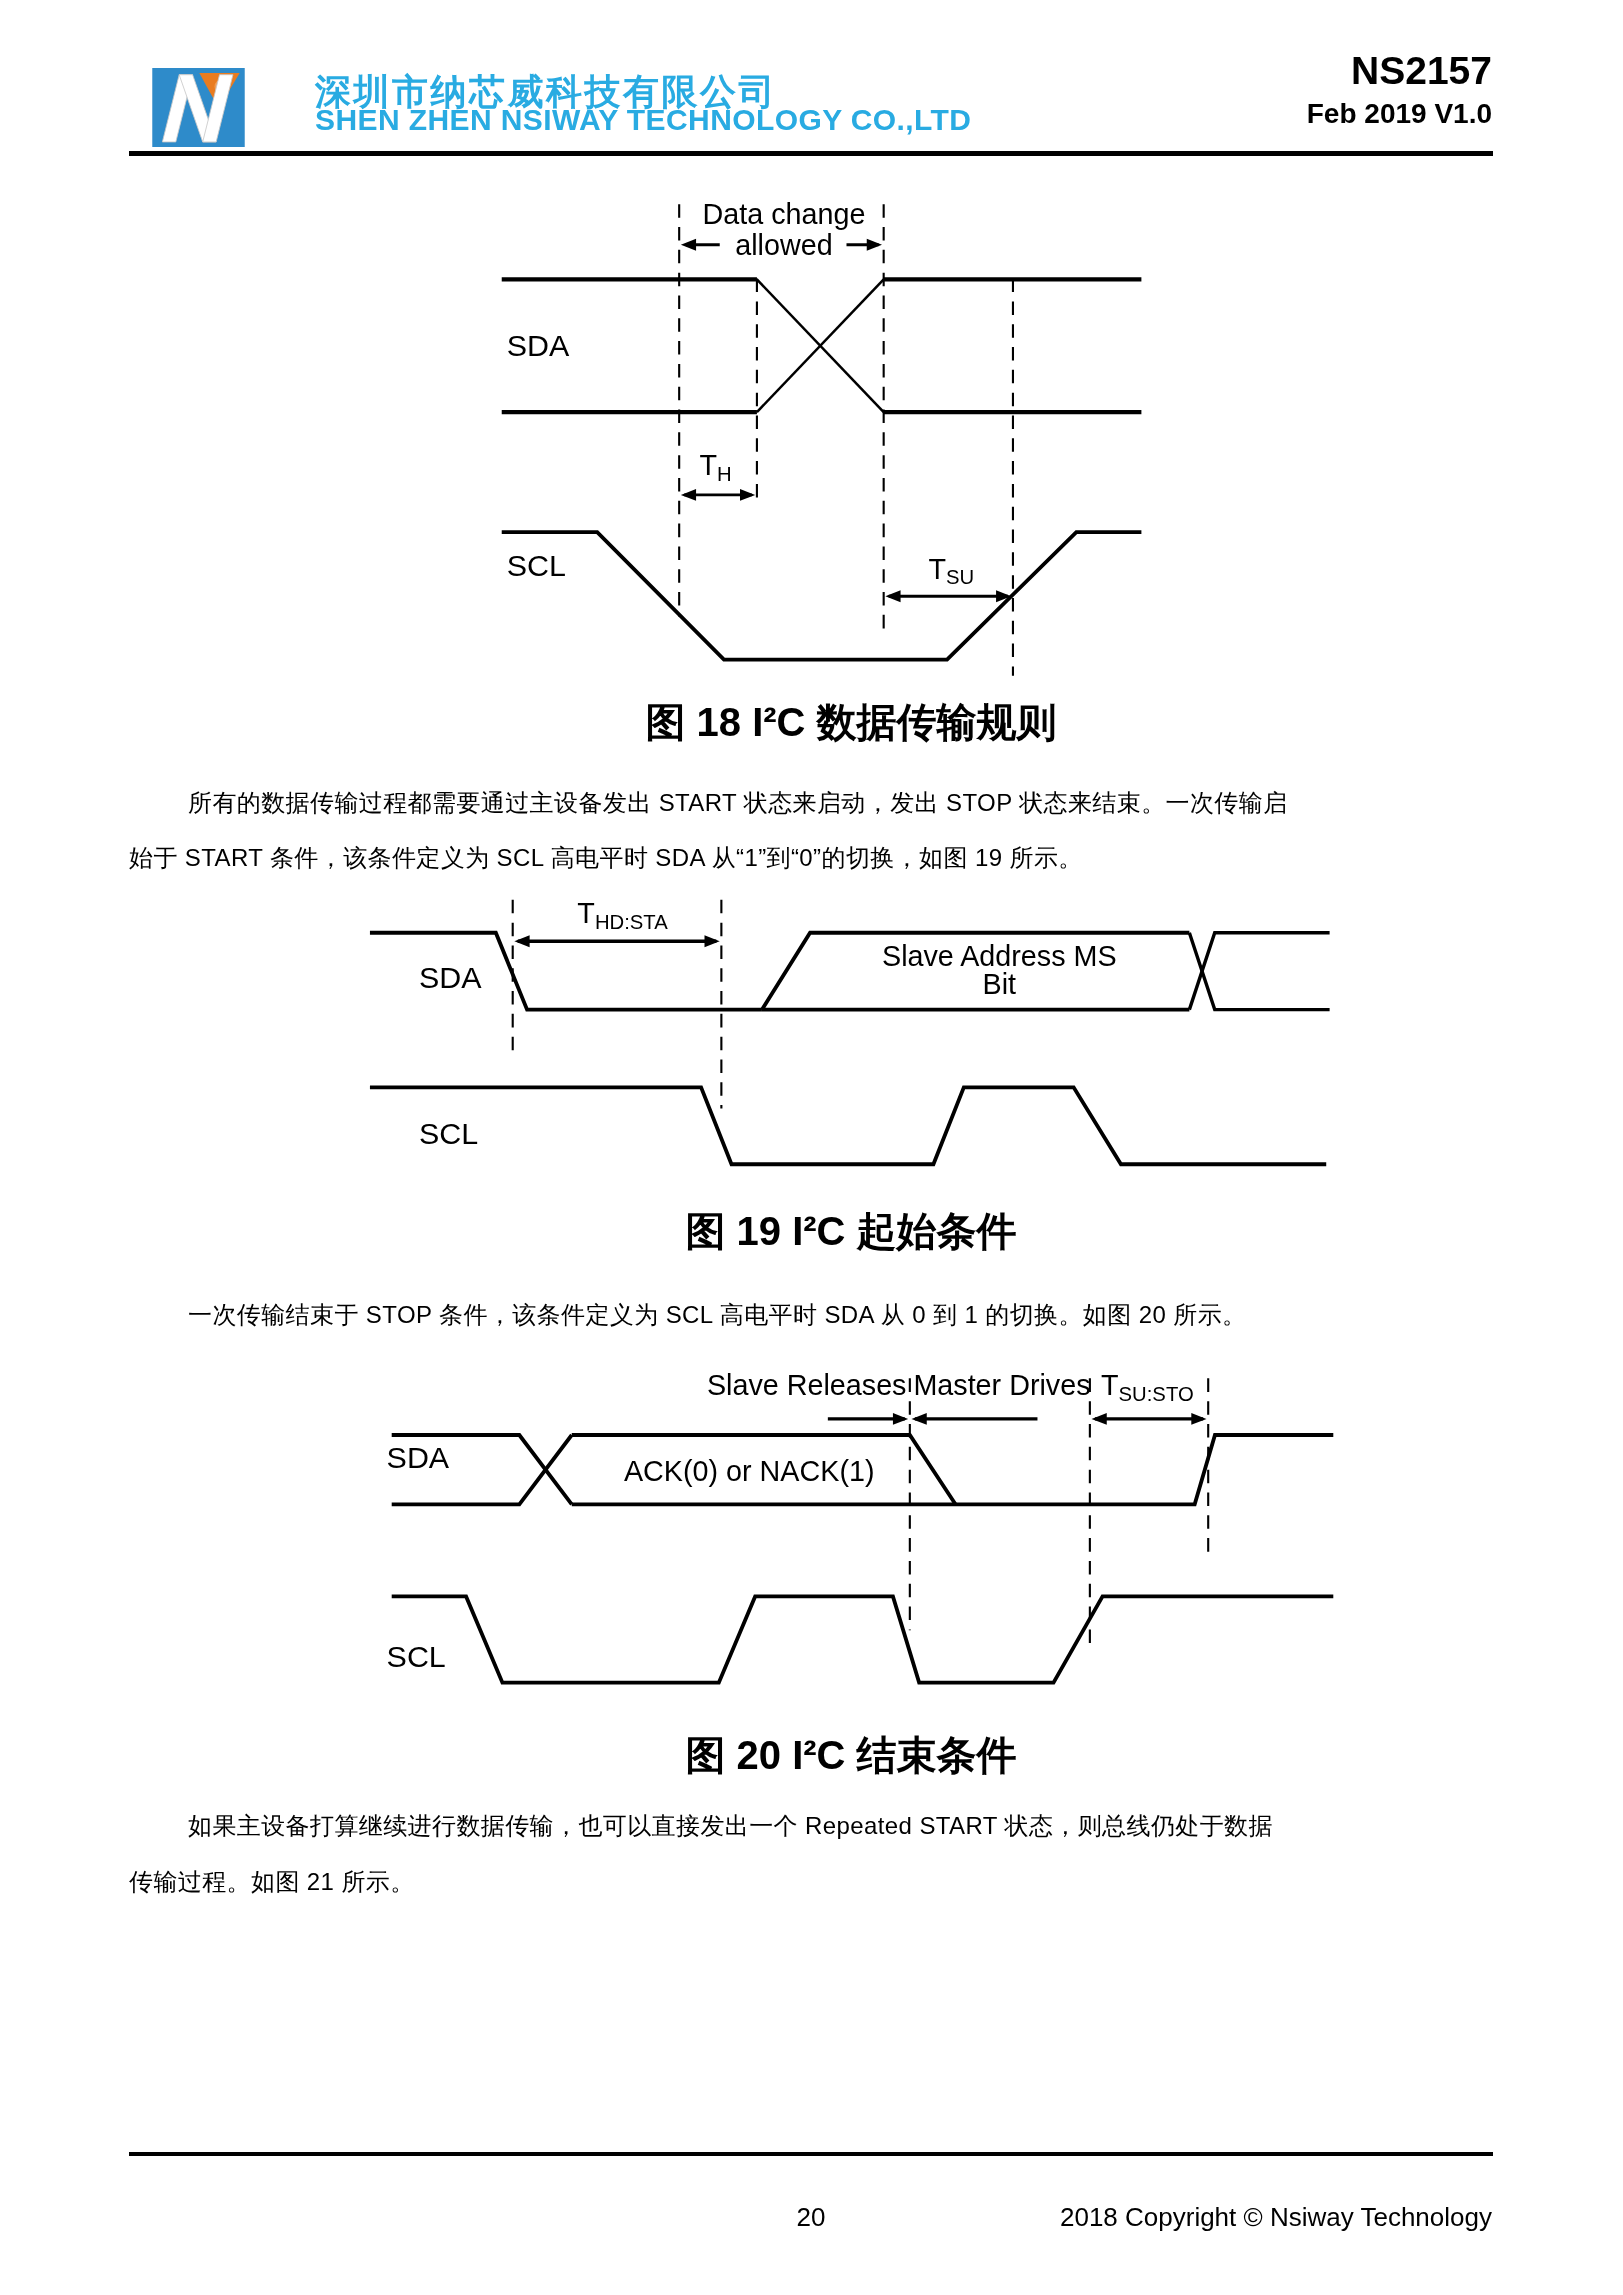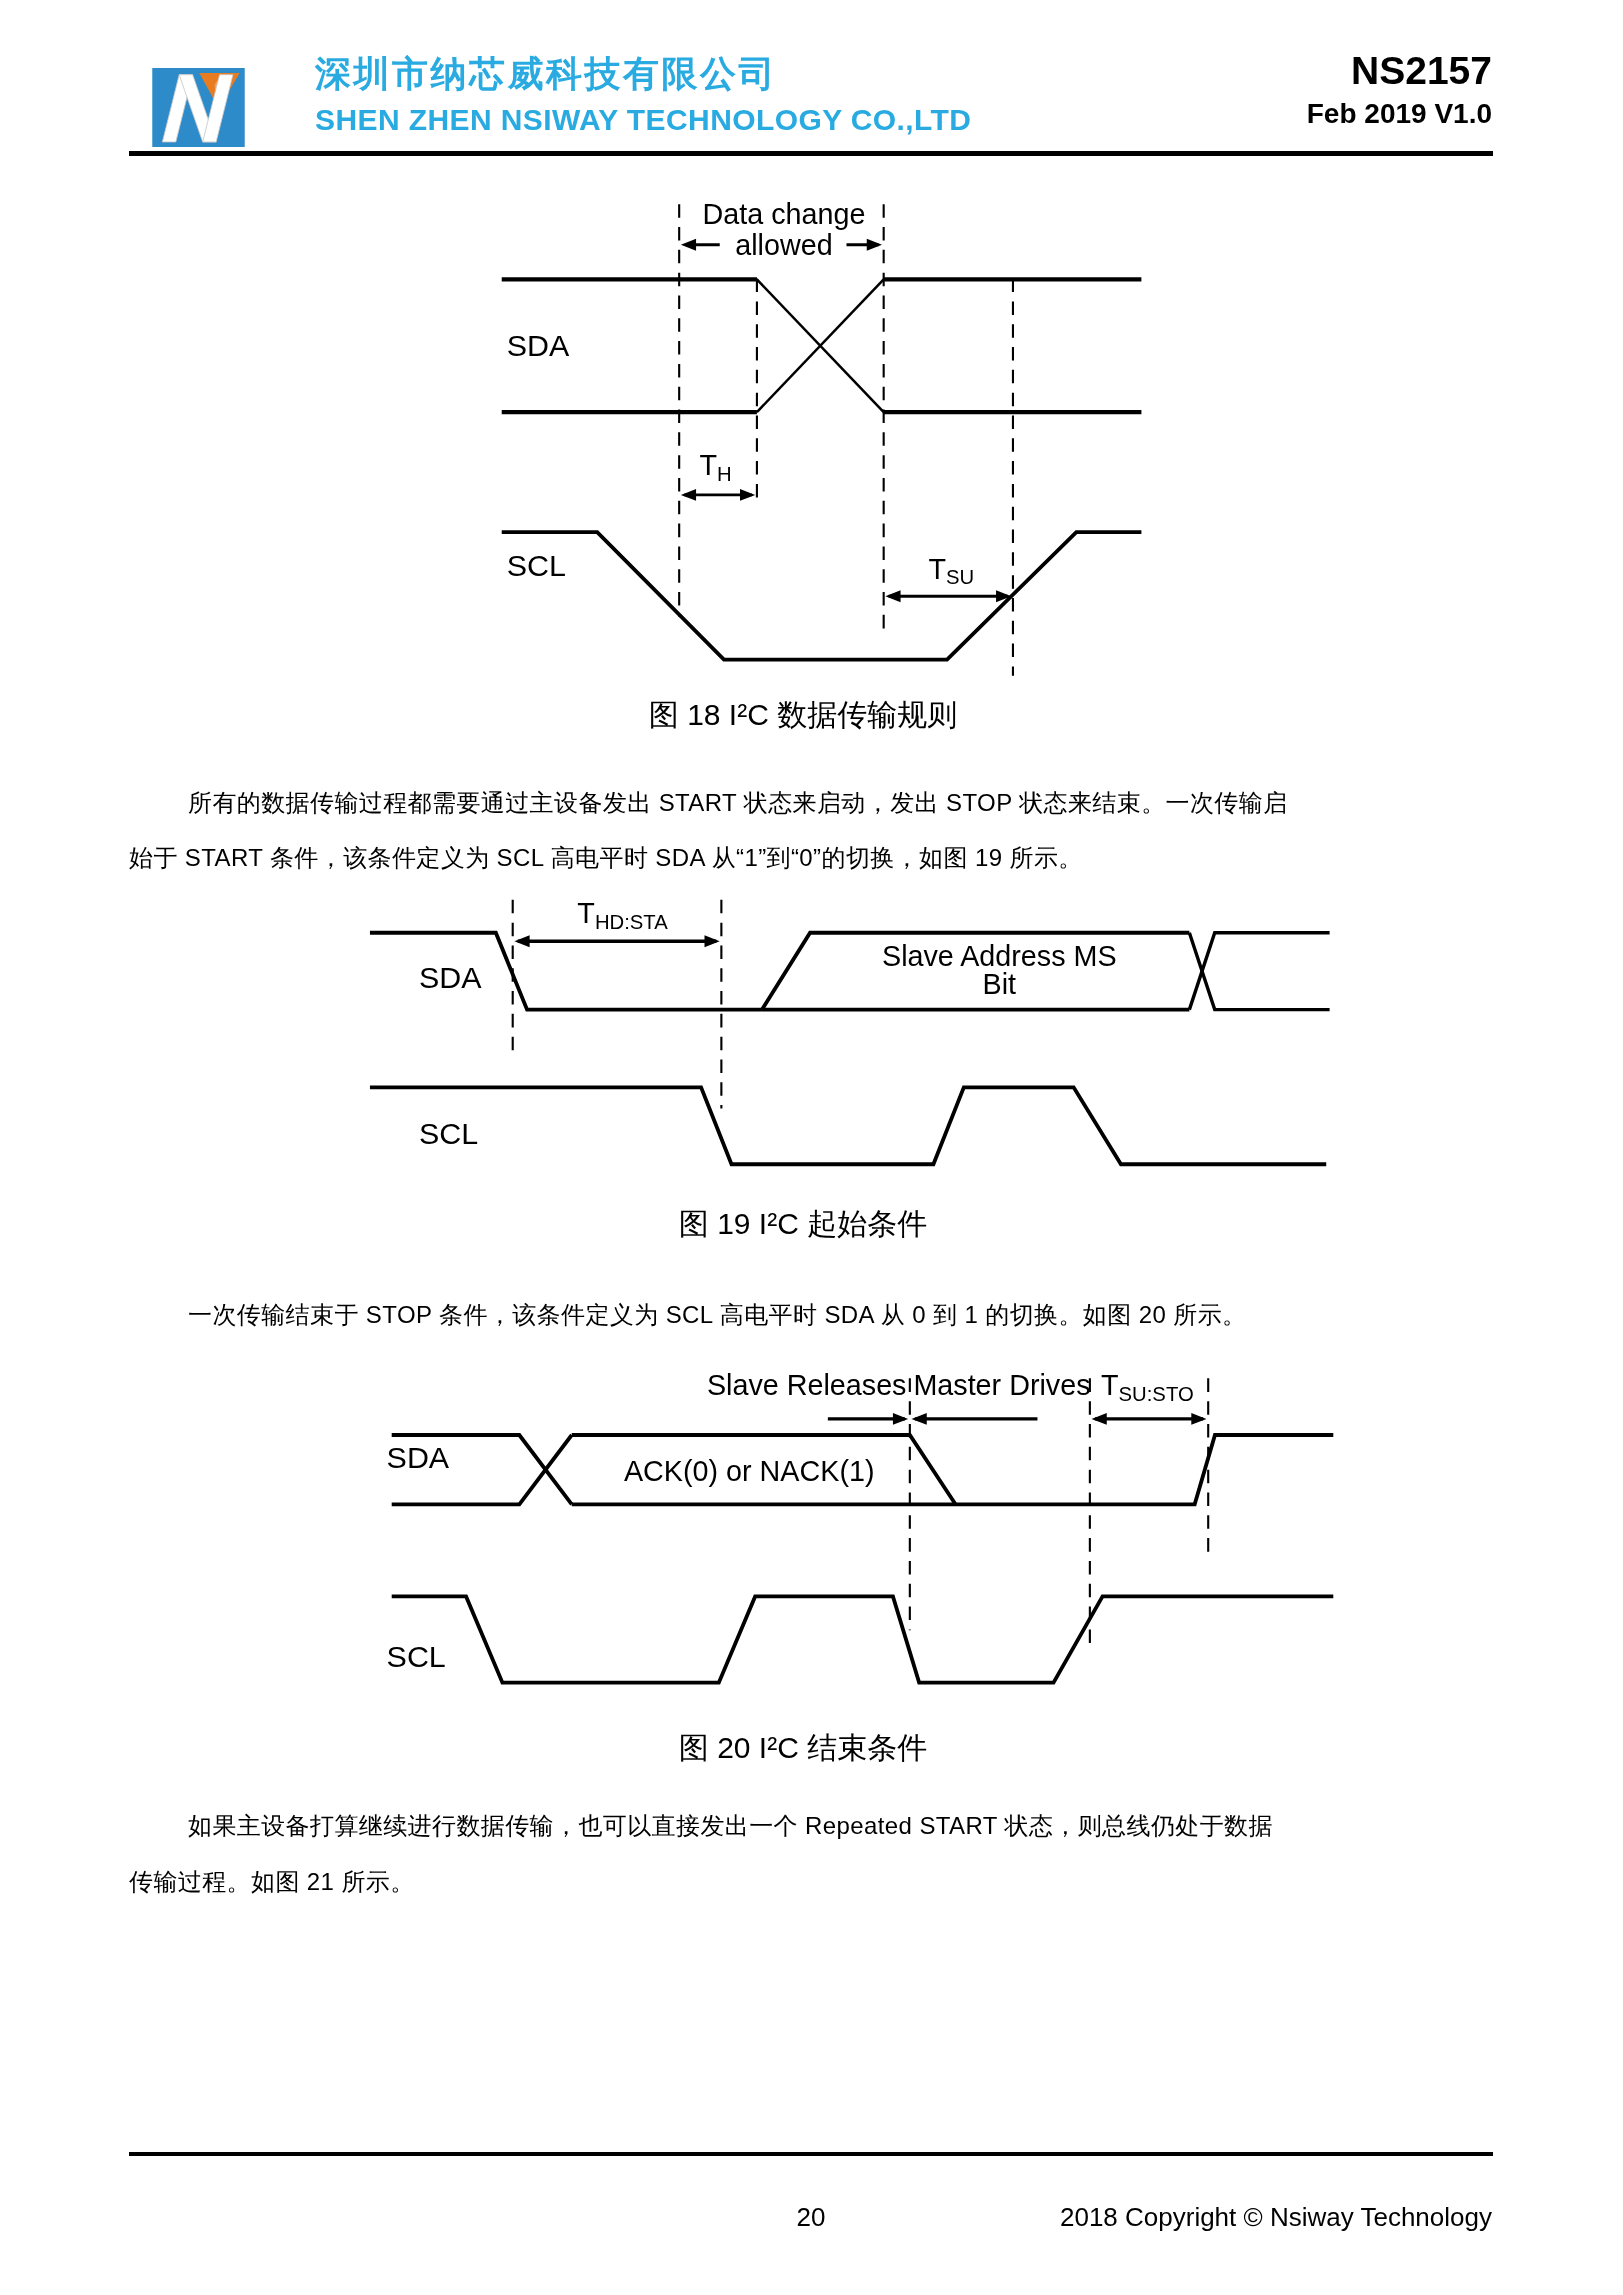--- a/index.html
+++ b/index.html
@@ -10,42 +10,42 @@
     margin:0 auto;
   }
   .abs { position:absolute; }
   .rule { position:absolute; background:#000; }
   .company-cn { font-size:36px; font-weight:bold; letter-spacing:2.5px; color:#29abe2; white-space:nowrap; }
   .company-en { font-size:30px; font-weight:bold; letter-spacing:0.4px; color:#29abe2; white-space:nowrap; }
   .part-no { font-size:39px; font-weight:bold; text-align:right; white-space:nowrap; }
   .revision { font-size:28px; font-weight:bold; text-align:right; white-space:nowrap; }
   .body-line { font-size:24px; line-height:1.0; white-space:nowrap; letter-spacing:0.4px; }
   .indent { text-indent:59px; }
-  .fig-caption { font-size:30px; font-weight:normal; white-space:nowrap; transform:translateX(-50%); }
+  .fig-caption { font-size:40px; font-weight:bold; white-space:nowrap; transform:translateX(-50%);margin-left:48px; }
   .footer-text { font-size:26px; white-space:nowrap; }
   svg text { fill:#000; }
   .wave { stroke:#000; fill:none; }
 </style>
 </head>
 <body>
 
 <div class="page">
 
   <div class="abs" style="left:152px; top:68px; width:93px; height:79px;">
     <svg width="93" height="79" viewBox="0 0 110 94">
       <rect x="0" y="0" width="110" height="94" fill="#2e8bca"></rect>
       <polygon points="56,6 104,6 79,48" fill="#e97c20"></polygon>
       <circle cx="82" cy="22" r="8" fill="#f2a25c" opacity="0.85"></circle>
       <polygon points="12,88 32,8 48,8 28,88" fill="#ffffff" stroke="#c8c8c8" stroke-width="1"></polygon>
       <polygon points="32,8 48,8 76,88 60,88" fill="#ffffff" stroke="#c8c8c8" stroke-width="1"></polygon>
       <polygon points="60,88 80,8 96,8 76,88" fill="#ffffff" stroke="#c8c8c8" stroke-width="1"></polygon>
     </svg>
   </div>
 
-  <div class="abs company-cn" style="left:315px; top:50px;">深圳市纳芯威科技有限公司</div>
+  <div class="abs company-cn" style="left:315px; top:68px;">深圳市纳芯威科技有限公司</div>
   <div class="abs company-en" style="left:315px; top:103px;">SHEN ZHEN NSIWAY  TECHNOLOGY CO.,LTD</div>
 
   <div class="abs part-no" style="right:131px; top:49px;">NS2157</div>
   <div class="abs revision" style="right:131px; top:98px;">Feb 2019 V1.0</div>
 
   <div class="rule" style="left:129px; top:151px; width:1364px; height:5px;"></div>
 
   <svg class="abs" style="left:473px; top:194px;" width="676" height="486" viewBox="0 0 800 575">
 
     <line x1="244" y1="12" x2="244" y2="500" class="wave" stroke-width="2.5" stroke-dasharray="16 11"></line>

